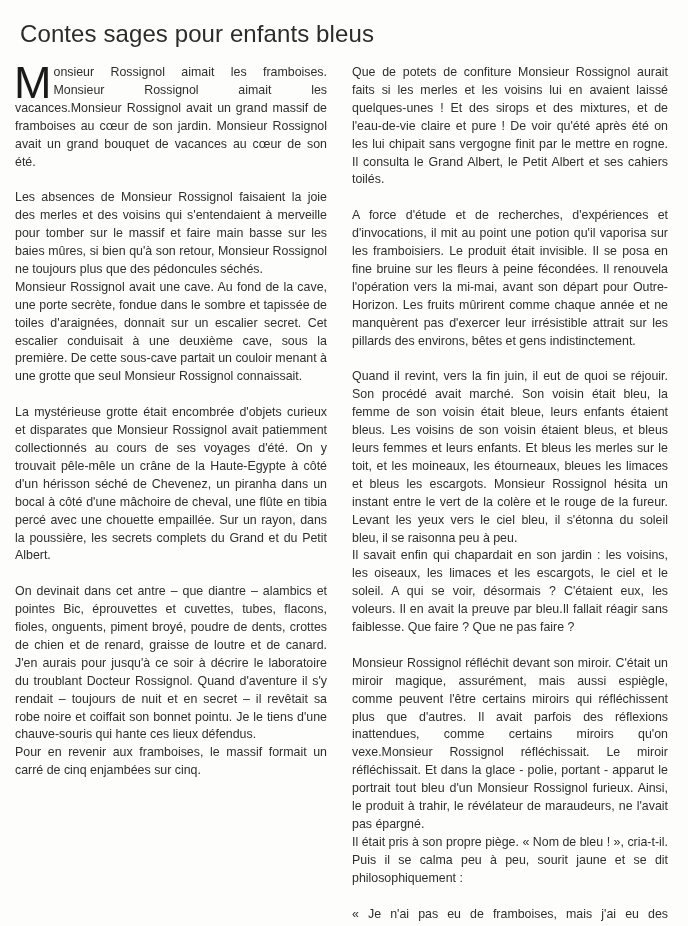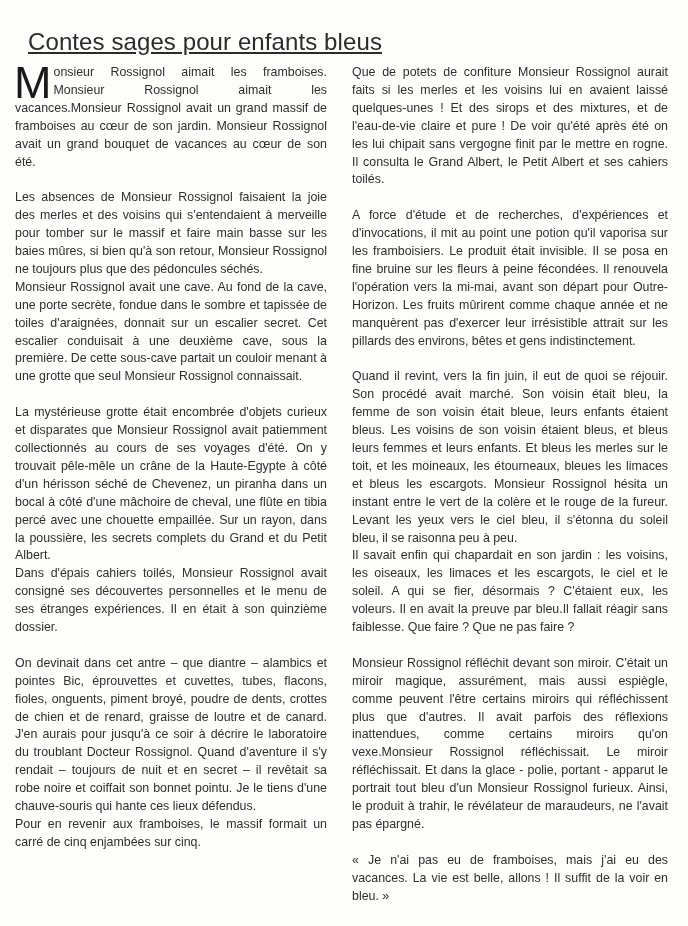--- a/index.html
+++ b/index.html
@@ -6,21 +6,21 @@
     body {
       width: 688px; height: 926px; overflow: hidden;
       background: #fdfdfc;
       color: #2f2f2f;
       font-family: "Liberation Sans", sans-serif;
       position: relative;
     }
     .title {
       position: absolute; left: 16px; top: 16px;
       font-size: 24px; font-weight: normal; color: #2b2b2b;
-      margin: 12px; letter-spacing: 0.1px; text-decoration: underline;
+      margin: 4px; letter-spacing: 0.1px;
     }
     .col {
       position: absolute; top: 64px; width: 312px;
       font-size: 12.4px; line-height: 17.9px;
       text-align: justify; hyphens: none;
     }
     .col.left { left: 15px; }
     .col.right { left: 352px; width: 316px; }
     .col p { margin: 0; }
     .col p.gap { margin-top: 17.9px; }
@@ -32,25 +32,25 @@
 </head>
 <body>
 
 <h1 class="title">Contes sages pour enfants bleus</h1>
 
 <div class="col left">
   <p><span class="dropcap">M</span><span>onsieur Rossignol aimait les framboises. Monsieur Rossignol aimait les vacances.Monsieur Rossignol avait un grand massif de framboises au cœur de son jardin. Monsieur Rossignol avait un grand bouquet de vacances au cœur de son été.</span></p>
   <p class="gap">Les absences de Monsieur Rossignol faisaient la joie des merles et des voisins qui s'entendaient à merveille pour tomber sur le massif et faire main basse sur les baies mûres, si bien qu'à son retour, Monsieur Rossignol ne toujours plus que des pédoncules séchés.</p>
   <p>Monsieur Rossignol avait une cave. Au fond de la cave, une porte secrète, fondue dans le sombre et tapissée de toiles d'araignées, donnait sur un escalier secret. Cet escalier conduisait à une deuxième cave, sous la première. De cette sous-cave partait un couloir menant à une grotte que seul Monsieur Rossignol connaissait.</p>
   <p class="gap">La mystérieuse grotte était encombrée d'objets curieux et disparates que Monsieur Rossignol avait patiemment collectionnés au cours de ses voyages d'été. On y trouvait pêle-mêle un crâne de la Haute-Egypte à côté d'un hérisson séché de Chevenez, un piranha dans un bocal à côté d'une mâchoire de cheval, une flûte en tibia percé avec une chouette empaillée. Sur un rayon, dans la poussière, les secrets complets du Grand et du Petit Albert.</p>
-  <p>Dans d'épais cahiers toilés, Monsieur Rossignol avait consigné ses découvertes personnelles et le menu de ses étranges expériences. Il en était à son quinzième dossier.</p>
   <p class="gap">On devinait dans cet antre – que diantre – alambics et pointes Bic, éprouvettes et cuvettes, tubes, flacons, fioles, onguents, piment broyé, poudre de dents, crottes de chien et de renard, graisse de loutre et de canard. J'en aurais pour jusqu'à ce soir à décrire le laboratoire du troublant Docteur Rossignol. Quand d'aventure il s'y rendait – toujours de nuit et en secret – il revêtait sa robe noire et coiffait son bonnet pointu. Je le tiens d'une chauve-souris qui hante ces lieux défendus.</p>
   <p>Pour en revenir aux framboises, le massif formait un carré de cinq enjambées sur cinq.</p>
 </div>
 
 <div class="col right">
   <p>Que de potets de confiture Monsieur Rossignol aurait faits si les merles et les voisins lui en avaient laissé quelques-unes ! Et des sirops et des mixtures, et de l'eau-de-vie claire et pure ! De voir qu'été après été on les lui chipait sans vergogne finit par le mettre en rogne. Il consulta le Grand Albert, le Petit Albert et ses cahiers toilés.</p>
   <p class="gap">A force d'étude et de recherches, d'expériences et d'invocations, il mit au point une potion qu'il vaporisa sur les framboisiers. Le produit était invisible. Il se posa en fine bruine sur les fleurs à peine fécondées. Il renouvela l'opération vers la mi-mai, avant son départ pour Outre-Horizon. Les fruits mûrirent comme chaque année et ne manquèrent pas d'exercer leur irrésistible attrait sur les pillards des environs, bêtes et gens indistinctement.</p>
   <p class="gap">Quand il revint, vers la fin juin, il eut de quoi se réjouir. Son procédé avait marché. Son voisin était bleu, la femme de son voisin était bleue, leurs enfants étaient bleus. Les voisins de son voisin étaient bleus, et bleus leurs femmes et leurs enfants. Et bleus les merles sur le toit, et les moineaux, les étourneaux, bleues les limaces et bleus les escargots. Monsieur Rossignol hésita un instant entre le vert de la colère et le rouge de la fureur. Levant les yeux vers le ciel bleu, il s'étonna du soleil bleu, il se raisonna peu à peu.</p>
-  <p>Il savait enfin qui chapardait en son jardin : les voisins, les oiseaux, les limaces et les escargots, le ciel et le soleil. A qui se fier, désormais ? C'étaient eux, les voleurs. Il en avait la preuve par bleu.Il fallait réagir sans faiblesse. Que faire ? Que ne pas faire ?</p>
+  <p>Il savait enfin qui chapardait en son jardin : les voisins, les oiseaux, les limaces et les escargots, le ciel et le soleil. A qui se voir, désormais ? C'étaient eux, les voleurs. Il en avait la preuve par bleu.Il fallait réagir sans faiblesse. Que faire ? Que ne pas faire ?</p>
   <p class="gap">Monsieur Rossignol réfléchit devant son miroir. C'était un miroir magique, assurément, mais aussi espiègle, comme peuvent l'être certains miroirs qui réfléchissent plus que d'autres. Il avait parfois des réflexions inattendues, comme certains miroirs qu'on vexe.Monsieur Rossignol réfléchissait. Le miroir réfléchissait. Et dans la glace - polie, portant - apparut le portrait tout bleu d'un Monsieur Rossignol furieux. Ainsi, le produit à trahir, le révélateur de maraudeurs, ne l'avait pas épargné.</p>
+  <p>Il était pris à son propre piège. « Nom de bleu ! », cria-t-il. Puis il se calma peu à peu, sourit jaune et se dit philosophiquement :</p>
   <p class="gap">« Je n'ai pas eu de framboises, mais j'ai eu des vacances. La vie est belle, allons ! Il suffit de la voir en bleu. »</p>
 </div>
 
 </body></html>

